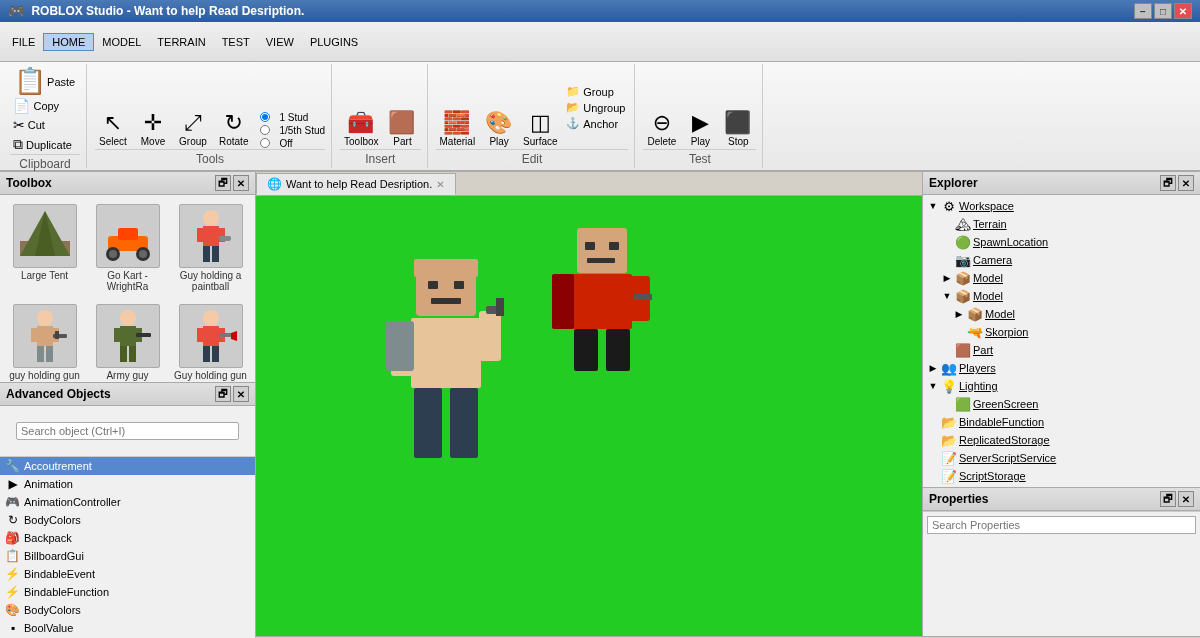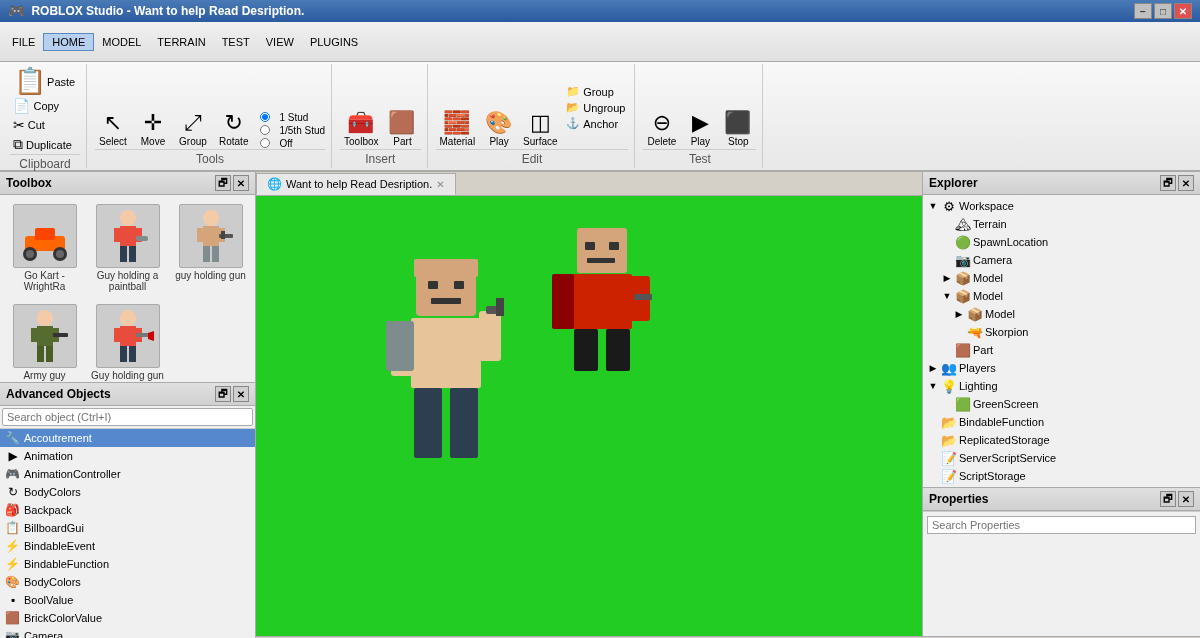--- a/index.html
+++ b/index.html
@@ -163,21 +163,21 @@
 
     
     #adv-panel {
       border-top: 1px solid #aaa;
       background: #f0f0f0;
       height: 260px;
       display: flex;
       flex-direction: column;
     }
     #search-obj {
-      padding: 2px;
+      padding: 16px;
       border-bottom: 1px solid #ccc;
     }
     #search-obj input {
       width: 100%;
       padding: 2px 4px;
       font-size: 11px;
       border: 1px solid #aaa;
       border-radius: 2px;
     }
     #obj-list {
@@ -272,21 +272,21 @@
       display: flex;
       align-items: center;
       gap: 2px;
       padding: 1px 4px;
       font-size: 11px;
       cursor: pointer;
     }
     .tree-arrow { width: 12px; font-size: 9px; display: inline-flex; align-items: center; justify-content: center; }
     .tree-indent { display: inline-block; }
     .tree-icon { font-size: 13px; width: 16px; height: 16px; display: inline-flex; align-items: center; justify-content: center; }
-    .tree-label { font-size: 11px; }
+    .tree-label { font-size: 11px; text-decoration: underline; }
 
     #properties-panel {
       height: 200px;
       background: #f0f0f0;
       display: flex;
       flex-direction: column;
     }
     #prop-search {
       padding: 4px;
       border-top: 1px solid #ccc;
@@ -483,20 +483,30 @@
       <div class="panel-header">
         <span>Toolbox</span>
         <div class="panel-header-controls">
           <div class="panel-ctrl-btn">🗗</div>
           <div class="panel-ctrl-btn">✕</div>
         </div>
       </div>
       <div style="display:flex; flex:1; overflow:hidden;">
         <div id="toolbox-items">
 
+          <div class="toolbox-item">
+            <div class="toolbox-item-img">
+              <svg width="60" height="60" viewBox="0 0 60 60">
+                <rect x="5" y="35" width="50" height="15" fill="#8B7355"></rect>
+                <polygon points="30,5 5,50 55,50" fill="#556B2F"></polygon>
+                <polygon points="30,5 20,50 40,50" fill="#4A5D23"></polygon>
+              </svg>
+            </div>
+            <span class="toolbox-item-label">Large Tent</span>
+          </div>
 
           <div class="toolbox-item">
             <div class="toolbox-item-img">
               <svg width="60" height="60" viewBox="0 0 60 60">
                 <rect x="10" y="30" width="40" height="15" fill="#FF6600" rx="3"></rect>
                 <circle cx="15" cy="48" r="7" fill="#333"></circle>
                 <circle cx="45" cy="48" r="7" fill="#333"></circle>
                 <rect x="20" y="22" width="20" height="12" fill="#FF4400" rx="2"></rect>
                 <circle cx="15" cy="48" r="4" fill="#666"></circle>
                 <circle cx="45" cy="48" r="4" fill="#666"></circle>

